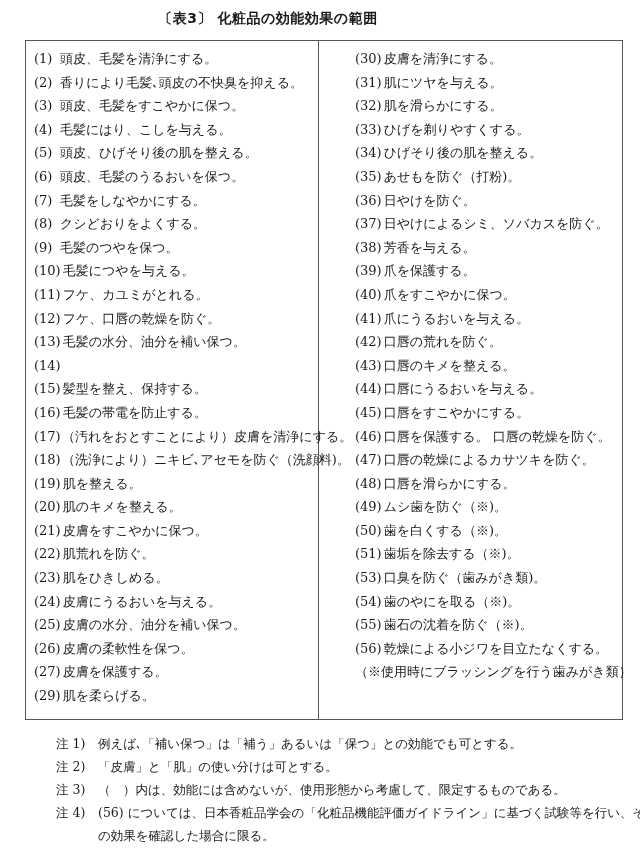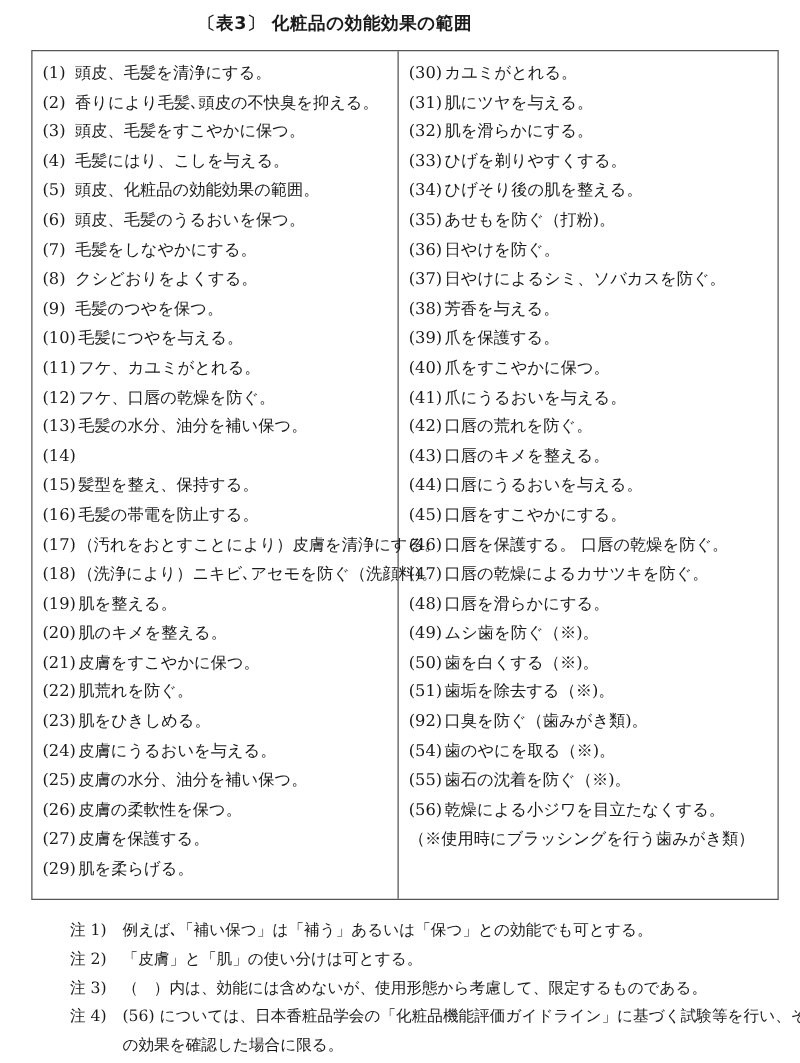--- a/index.html
+++ b/index.html
@@ -15,21 +15,21 @@
   }
   .table {
     position: absolute; left: 25px; top: 40px; width: 598px; height: 680px;
     border: 1.5px solid #555; box-sizing: border-box;
     display: flex;
   }
   .col {
     box-sizing: border-box; padding-top: 6px;
   }
   .col.left { width: 293px; border-right: 1.5px solid #555; padding-left: 8px; }
-  .col.right { flex: 1; padding-left: 8px; }
+  .col.right { flex: 1; padding-left: 8px; margin-left: 28px; }
   .row {
     height: 23.6px; line-height: 23.6px; font-size: 13px; white-space: nowrap;
     display: flex;
   }
   .num { display: inline-block; min-width: 24px; margin-right: 2px; }
   .num.wide { min-width: 26px; }
   .notes {
     position: absolute; left: 25px; top: 732px; width: 600px;
     font-size: 12.5px;
     margin-left: 31px;
@@ -56,21 +56,21 @@
       <div class="row">
         <span class="num">(3)</span>
         <span class="text">頭皮、毛髪をすこやかに保つ。</span>
       </div>
       <div class="row">
         <span class="num">(4)</span>
         <span class="text">毛髪にはり、こしを与える。</span>
       </div>
       <div class="row">
         <span class="num">(5)</span>
-        <span class="text">頭皮、化粧品の効能効果の範囲。</span>
+        <span class="text">頭皮、ひげそり後の肌を整える。</span>
       </div>
       <div class="row">
         <span class="num">(6)</span>
         <span class="text">頭皮、毛髪のうるおいを保つ。</span>
       </div>
       <div class="row">
         <span class="num">(7)</span>
         <span class="text">毛髪をしなやかにする。</span>
       </div>
       <div class="row">
@@ -153,21 +153,21 @@
         <span class="text">皮膚を保護する。</span>
       </div>
       <div class="row">
         <span class="num wide">(29)</span>
         <span class="text">肌を柔らげる。</span>
       </div>
     </div>
   <div class="col right" id="right-col">
       <div class="row">
         <span class="num wide">(30)</span>
-        <span class="text">カユミがとれる。</span>
+        <span class="text">皮膚を清浄にする。</span>
       </div>
       <div class="row">
         <span class="num wide">(31)</span>
         <span class="text">肌にツヤを与える。</span>
       </div>
       <div class="row">
         <span class="num wide">(32)</span>
         <span class="text">肌を滑らかにする。</span>
       </div>
       <div class="row">
@@ -240,21 +240,21 @@
       </div>
       <div class="row">
         <span class="num wide">(50)</span>
         <span class="text">歯を白くする（※)。</span>
       </div>
       <div class="row">
         <span class="num wide">(51)</span>
         <span class="text">歯垢を除去する（※)。</span>
       </div>
       <div class="row">
-        <span class="num wide">(92)</span>
+        <span class="num wide">(53)</span>
         <span class="text">口臭を防ぐ（歯みがき類)。</span>
       </div>
       <div class="row">
         <span class="num wide">(54)</span>
         <span class="text">歯のやにを取る（※)。</span>
       </div>
       <div class="row">
         <span class="num wide">(55)</span>
         <span class="text">歯石の沈着を防ぐ（※)。</span>
       </div>

